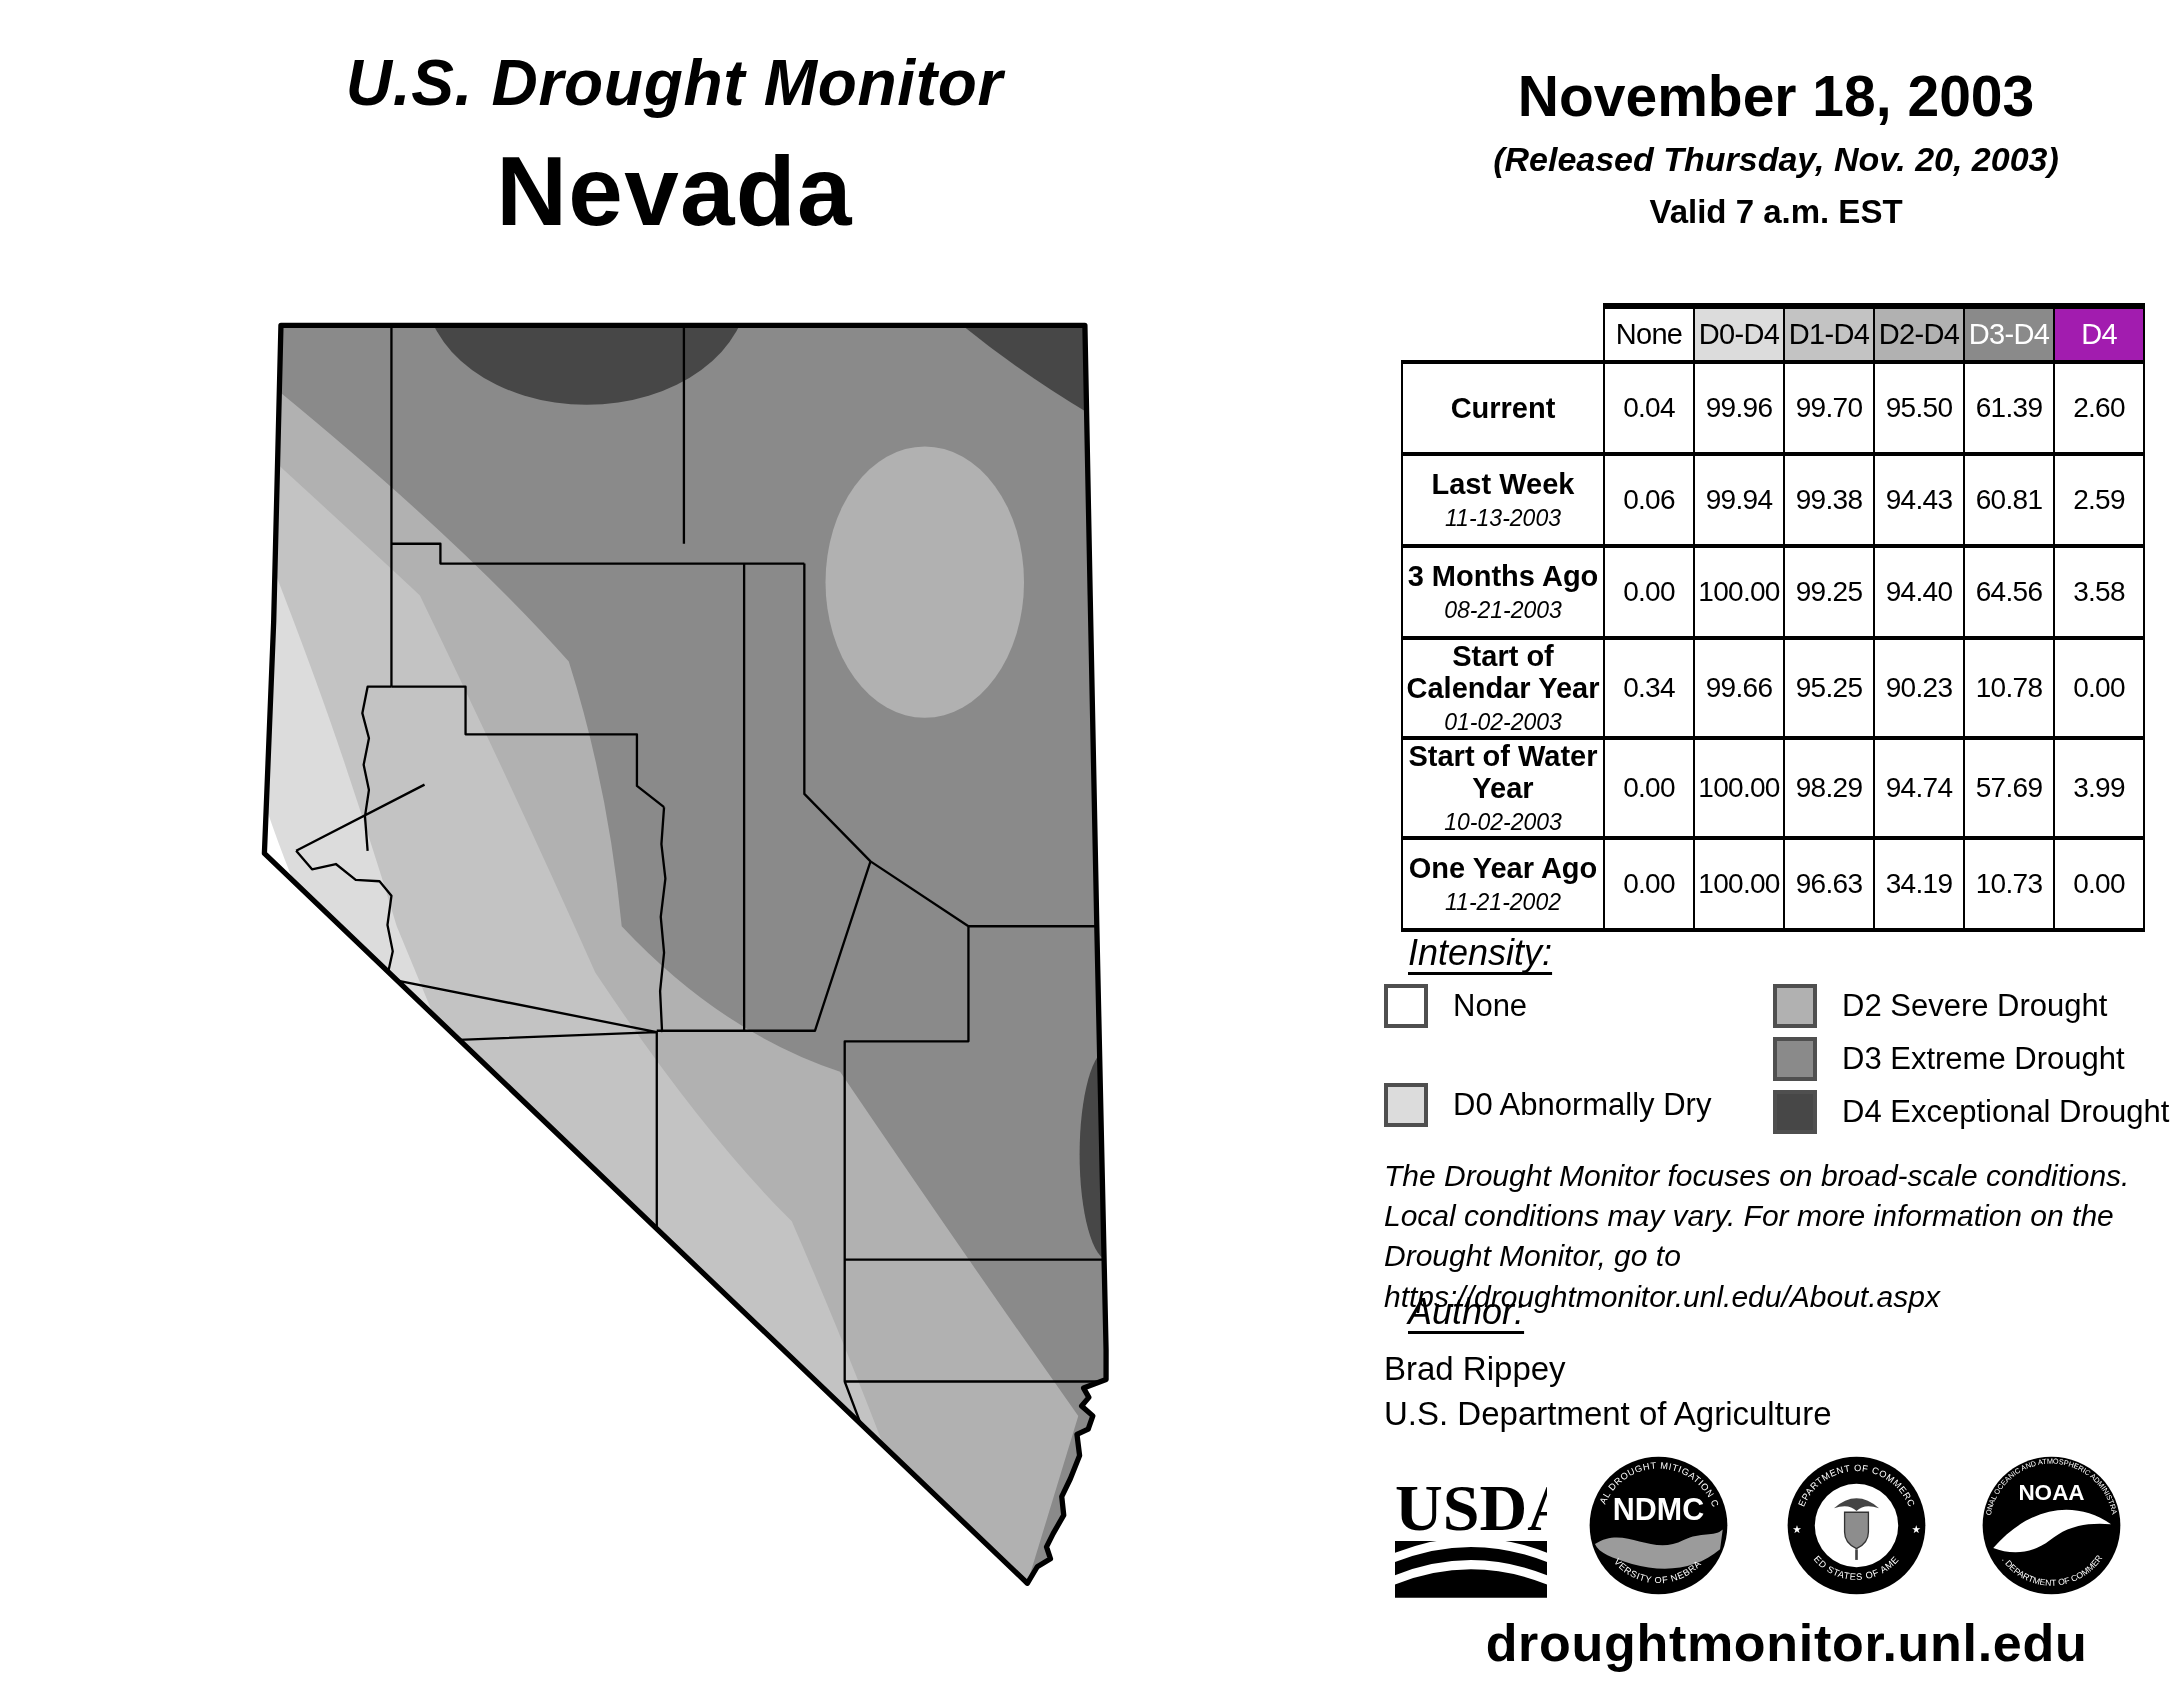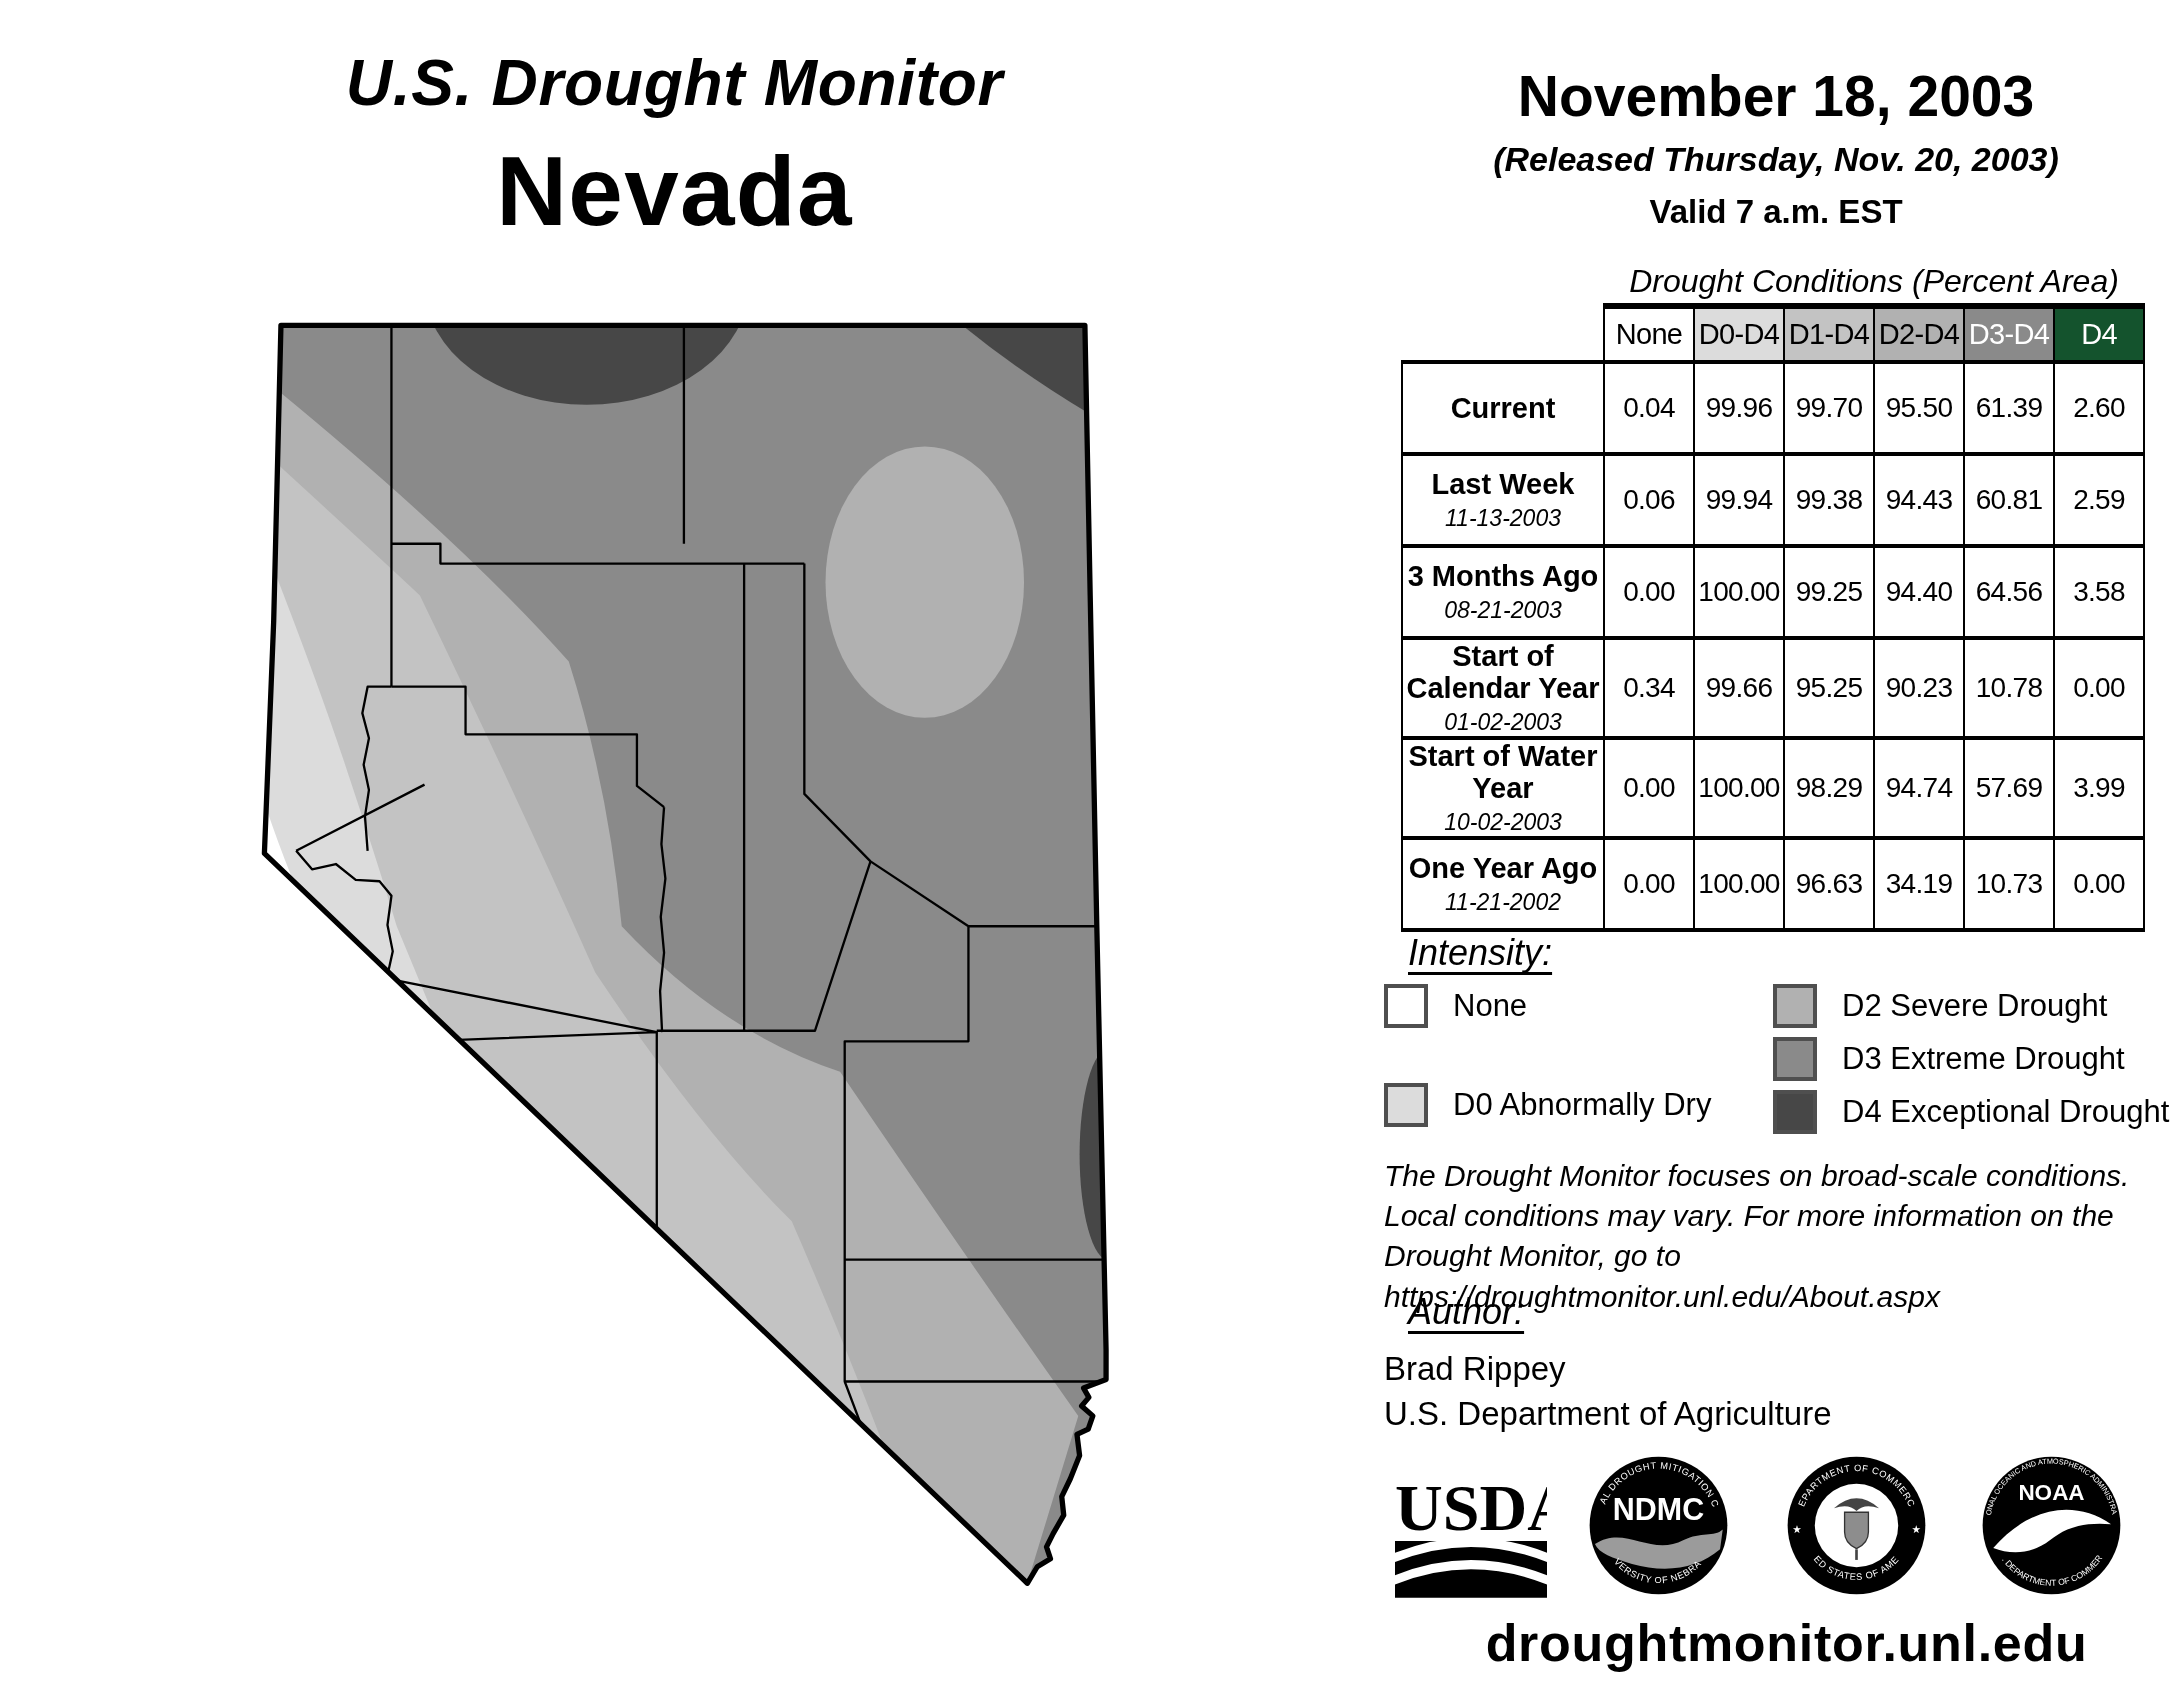--- a/index.html
+++ b/index.html
@@ -118,32 +118,31 @@
 
     <path fill="none" stroke="#000" stroke-width="8" stroke-linejoin="round" d="M 425,492 L 1640,492 L 1648,900 L 1658,1400 L 1672,2040 L 1672,2085
              L 1638,2098 L 1646,2112 L 1635,2125 L 1652,2140 L 1645,2160 L 1628,2168
              L 1632,2200 L 1618,2235 L 1605,2262 L 1608,2290 L 1592,2318 L 1582,2338
              L 1588,2356 L 1568,2368 L 1553,2393 L 400,1290 L 414,940 Z"></path>
   </svg>
 
   <div class="rt date-line">November 18, 2003</div>
   <div class="rt released-line">(Released Thursday, Nov. 20, 2003)</div>
   <div class="rt valid-line">Valid 7 a.m. EST</div>
-  <div class="rt table-title">Drought Conditions (Percent Area)</div>
 
   <table class="dc">
     <tbody>
         <tr class="hdr">
       <td class="blank lbl"></td>
       <td class="num" style="background-color: rgb(255, 255, 255);">None</td>
       <td class="num" style="background-color: rgb(220, 220, 220);">D0-D4</td>
       <td class="num" style="background-color: rgb(195, 195, 195);">D1-D4</td>
       <td class="num" style="background-color: rgb(177, 177, 177);">D2-D4</td>
       <td class="num wt" style="background-color: rgb(138, 138, 138);">D3-D4</td>
-      <td class="num wt" style="background-color: #14532d;">D4</td>
+      <td class="num wt" style="background-color: #a21caf;">D4</td>
     </tr>
 
     <tr class="r">
       <td class="lbl">
         <div class="rl">Current</div>
       </td>
       <td class="num">0.04</td>
       <td class="num">99.96</td>
       <td class="num">99.70</td>
       <td class="num">95.50</td>

